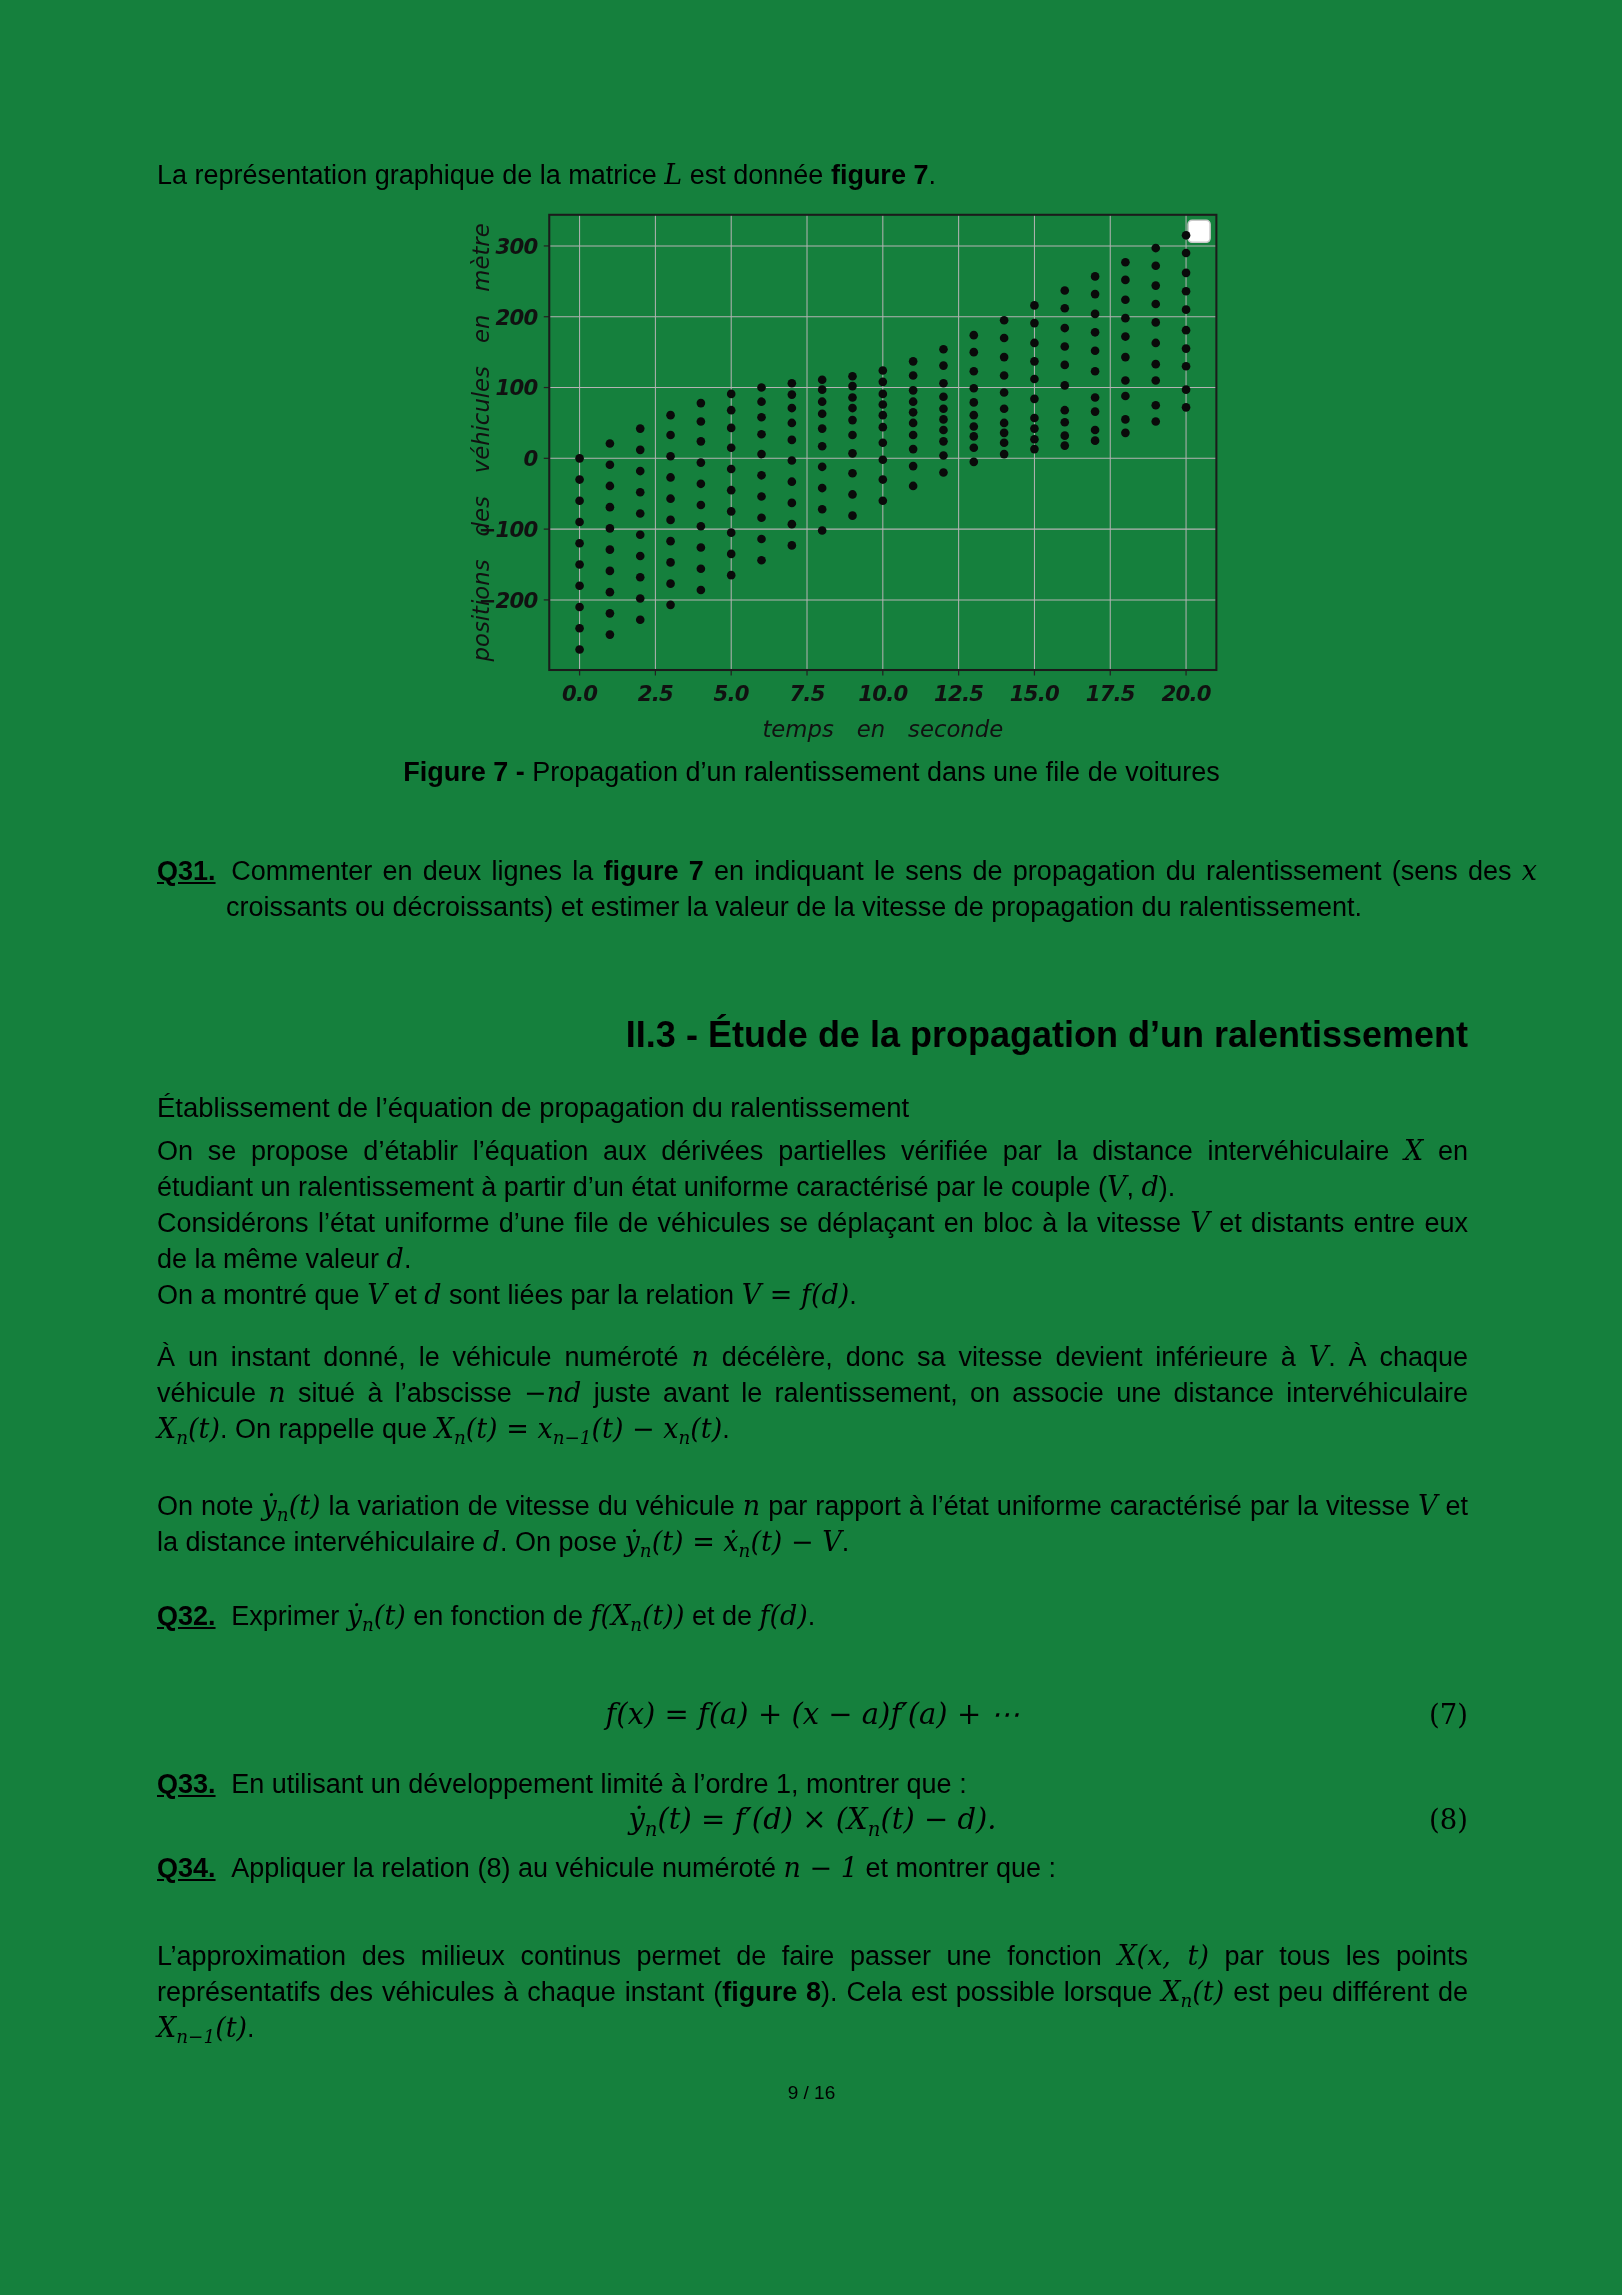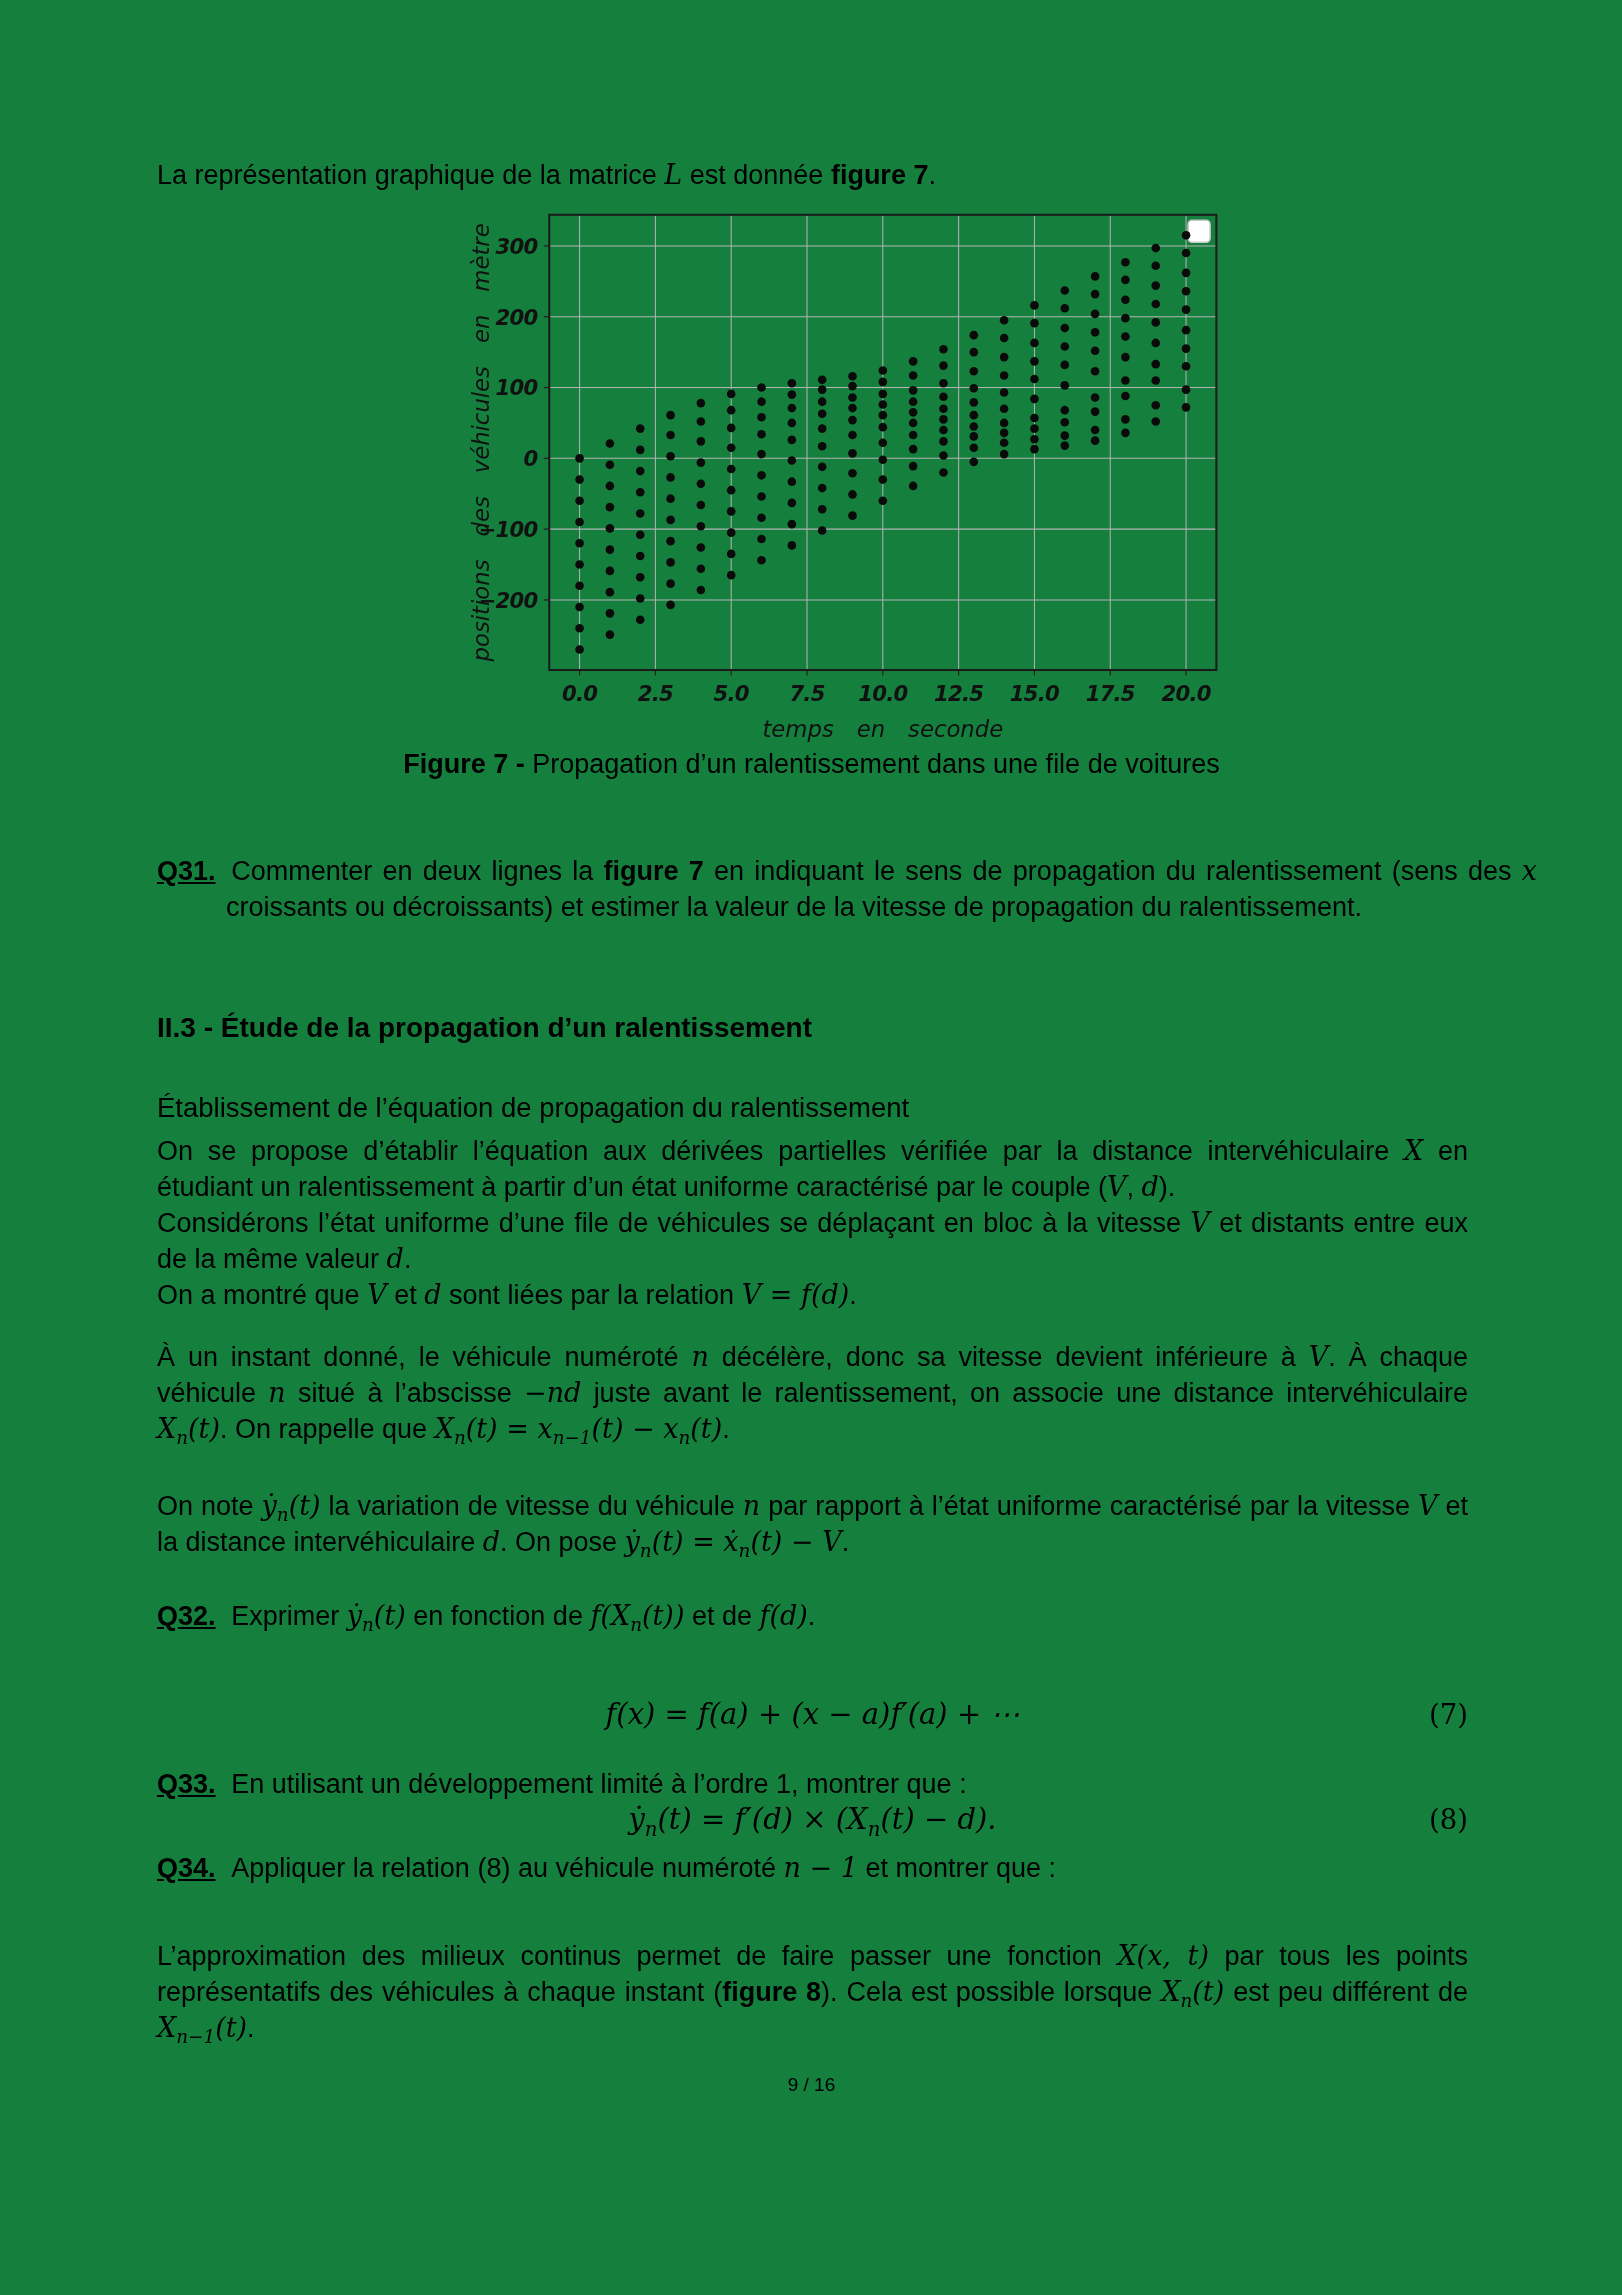--- a/index.html
+++ b/index.html
@@ -1,23 +1,23 @@
 <!DOCTYPE html>
 <html style="font-size:12.6px"><head>
 <meta charset="utf-8">
 <style>
   html,body{margin:0;padding:0;background:#ffffff;}
   .page{position:relative;width:1623px;height:2295px;background:#15803d;overflow:hidden;
         font-family:"Liberation Sans",sans-serif;color:#000;}
   .blk{position:absolute;left:157px;width:1311px;}
   .body-text{font-size:27px;line-height:36px;text-align:justify;}
-  .center{left:0;width:1623px;text-align:center;}
+  .center{left:0;width:1623px;text-align:center;margin-top:8px;}
   .hang{padding-left:69px;text-indent:-69px;}
   .qlabel{font-weight:bold;margin-right:15.7px;text-decoration:underline;}
-  .heading{font-size:28px;font-weight:bold;line-height:38px;text-align:left;}
+  .heading{font-size:36px;font-weight:bold;line-height:38px;text-align:right;}
   .subheading{font-size:27.5px;font-weight:normal;line-height:35px;text-align:left;}
   .seg-b{font-weight:bold;}
   .seg-m{font-family:"DejaVu Serif",serif;font-style:italic;}
   sub.seg{font-size:68%;line-height:0;}
   .eqrow{position:absolute;left:157px;width:1311px;text-align:center;font-size:29px;line-height:41px;}
   .eqnum{position:absolute;right:0;top:0;font-family:"DejaVu Serif",serif;font-size:27.5px;}
   .pagenum{font-size:19px;}
   p{margin:0;}
   
   .chart{position:absolute;left:459px;top:206px;width:777px;height:545px;margin:0;}

